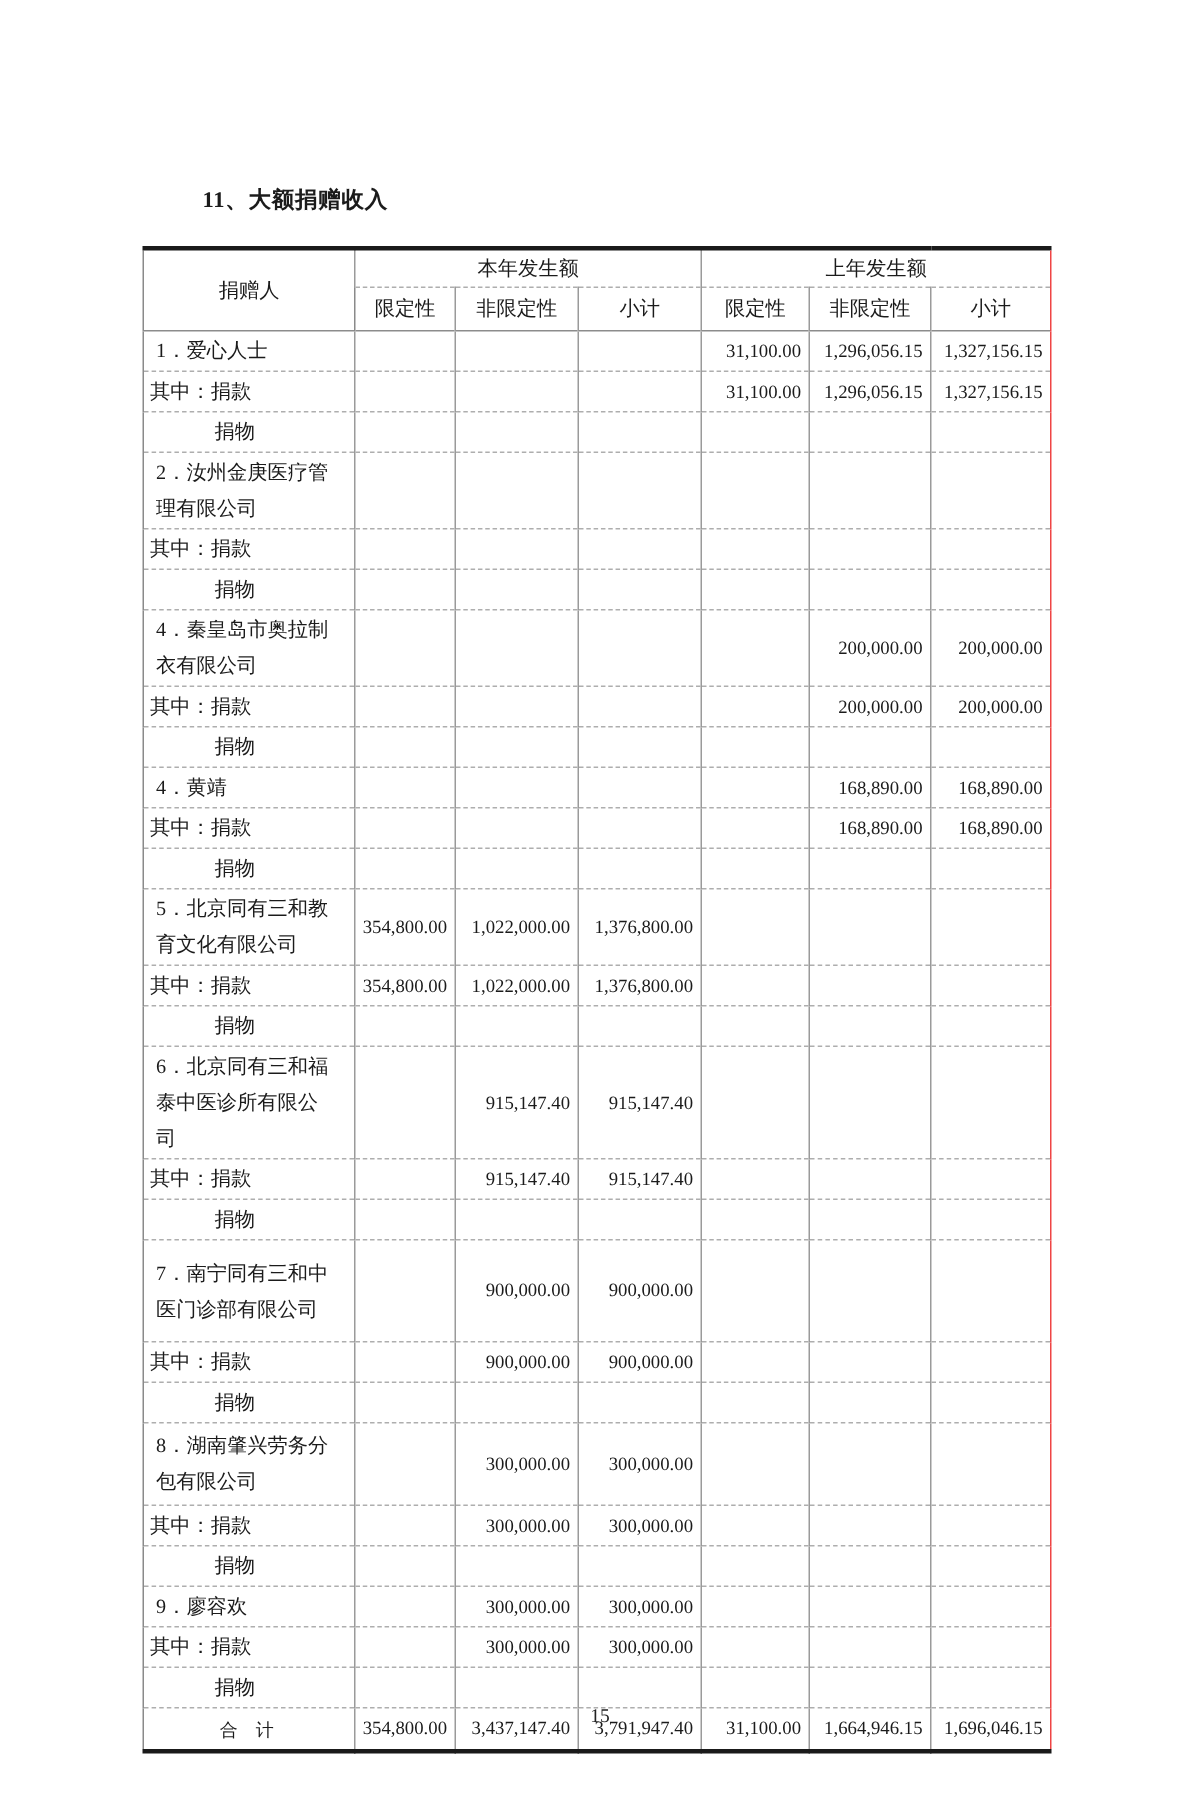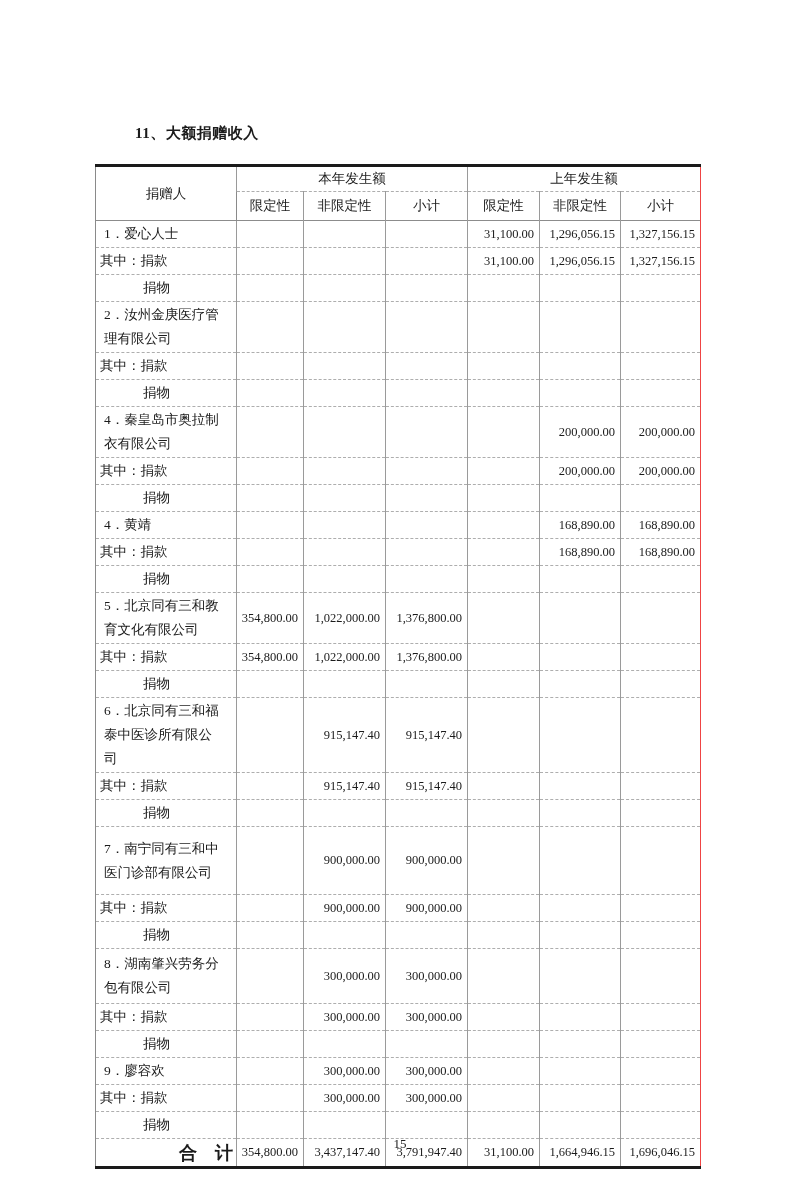--- a/index.html
+++ b/index.html
@@ -56,21 +56,21 @@
   tr.rh75 { height: 75px; }
   td.lbl {
     font-size: 13.5px;
     text-align: left;
     padding: 1px 3px 1px 8px;
     white-space: pre-line;
     line-height: 24px;
   }
   tr.sub  td.lbl { padding-left: 4px; }
   tr.sub2 td.lbl { padding-left: 47px; }
-  tr.total td.lbl { text-align: right; padding-left: 0; font-size: 18px; font-weight: bold; }
+  tr.total td.lbl { text-align: center; padding-left: 0; font-size: 12px; }
   td.num {
     font-size: 12.5px;
     text-align: right;
     padding: 1px 5px 1px 2px;
     white-space: nowrap;
   }
   .page-number {
     position: absolute;
     top: 1112px; left: 0;
     width: 800px;

